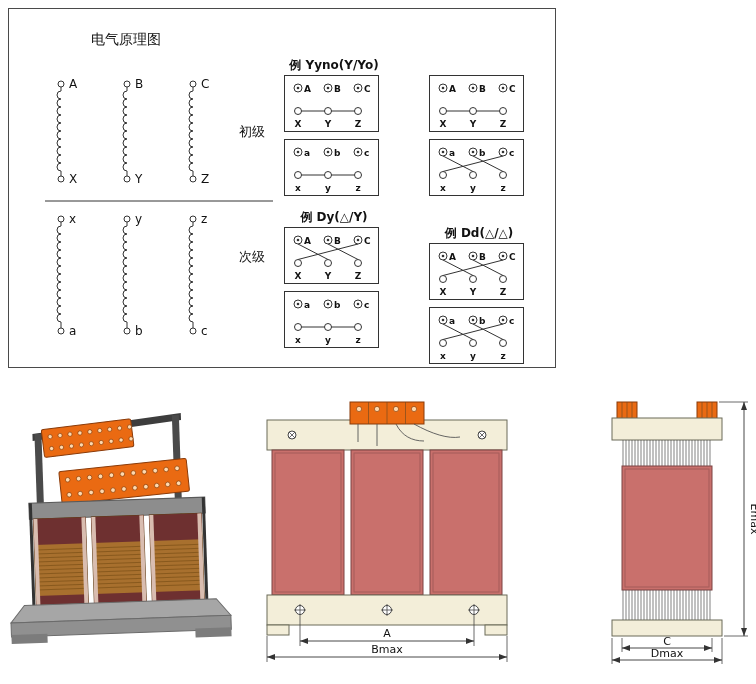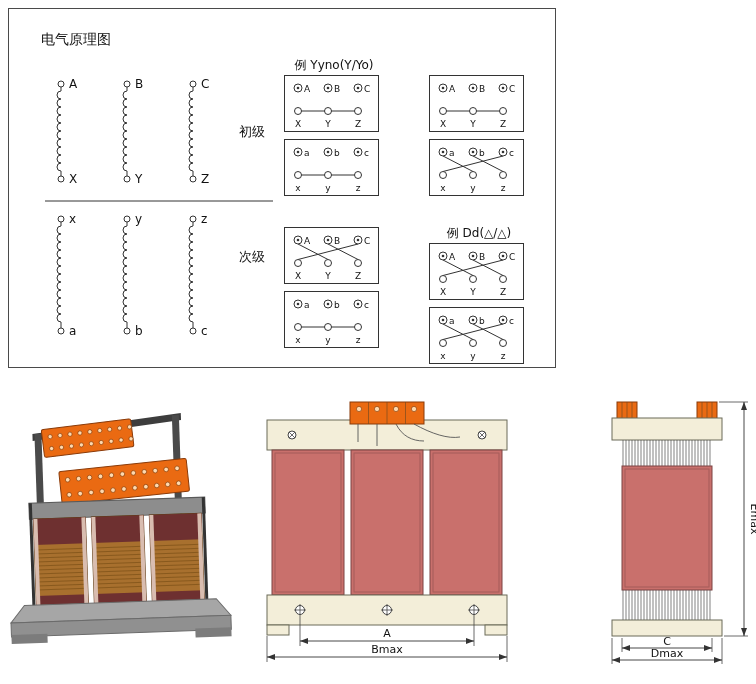--- a/index.html
+++ b/index.html
@@ -8,26 +8,26 @@
     width:756px; height:684px; position:relative; overflow:hidden;
     font-family:"DejaVu Sans","Liberation Sans",sans-serif; color:#111;
   }
   .abs { position:absolute; }
 
   
   #schematic-panel {
     position:absolute; left:8px; top:8px; width:548px; height:360px;
     border:1px solid #4a4a4a; background:#fff;
   }
-  #left-title  { position:absolute; left:32px;  top:22px; width:170px; font-size:14px; }
+  #left-title  { position:absolute; left:32px;  top:22px; width:170px; text-align:center; font-size:14px; }
   #right-title { position:absolute; left:298px; top:18px; width:230px; text-align:center; font-size:14px; }
 
   #coil-svg { position:absolute; left:18px; top:52px; }
 
-  .example { position:absolute; width:100px; height:146px; }
+  .example { position:absolute; width:100px; height:146px;font-weight:bold; }
   .ex-label { position:absolute; left:-20px; top:0; width:140px; text-align:center;
               font-size:12px; white-space:nowrap; }
   .tbox { position:absolute; left:0; background:#fff; }
 
   
   .oc      { fill:#fff; stroke:#333; stroke-width:1; }
   .dot     { fill:#333; stroke:none; }
   .wire    { stroke:#333; stroke-width:1; fill:none; }
   .wirethin{ stroke:#555; stroke-width:0.9; fill:none; }
   .thin    { stroke:#7a4a20; stroke-width:0.7; fill:none; }
@@ -174,20 +174,21 @@
           <circle cx="44" cy="36" r="3.5" class="oc"></circle>
           <text x="44" y="52" class="tap-lbl">y</text>
           <circle cx="74" cy="13" r="4" class="oc"></circle>
           <circle cx="74" cy="13" r="1.3" class="dot"></circle>
           <text x="80" y="17" class="term-lbl">c</text>
           <circle cx="74" cy="36" r="3.5" class="oc"></circle>
           <text x="74" y="52" class="tap-lbl">z</text>
         </svg>
       </div>
       <div class="example" style="left: 275px; top: 200px;">
+        <div class="ex-label">例 Dy(△/Y)</div>
         <svg width="95" height="57" class="tbox" style="top: 18px;">
           <rect x="0.5" y="0.5" width="94" height="56" class="boxr"></rect>
           <line x1="14" y1="17" x2="44" y2="32.5" class="wire"></line>
           <line x1="44" y1="17" x2="74" y2="32.5" class="wire"></line>
           <line x1="74" y1="17" x2="14" y2="32.5" class="wire"></line>
           <circle cx="14" cy="13" r="4" class="oc"></circle>
           <circle cx="14" cy="13" r="1.3" class="dot"></circle>
           <text x="20" y="17" class="term-lbl">A</text>
           <circle cx="14" cy="36" r="3.5" class="oc"></circle>
           <text x="14" y="52" class="tap-lbl">X</text>

